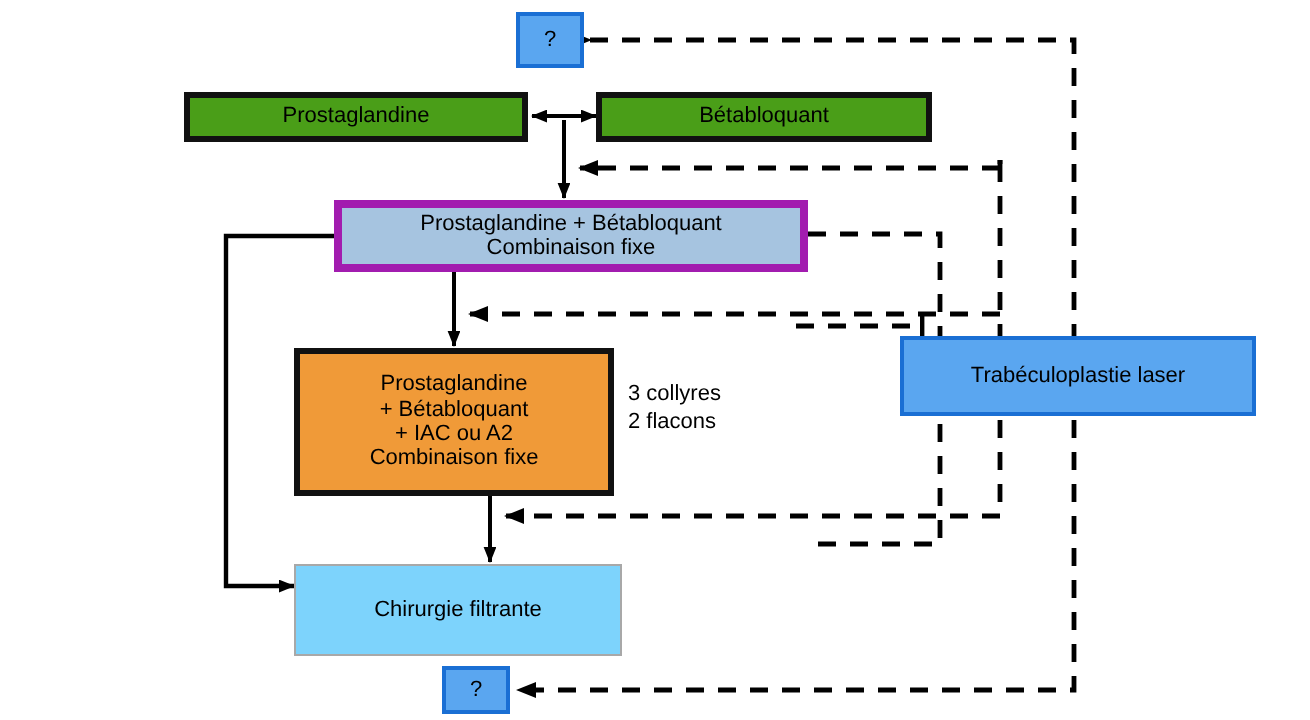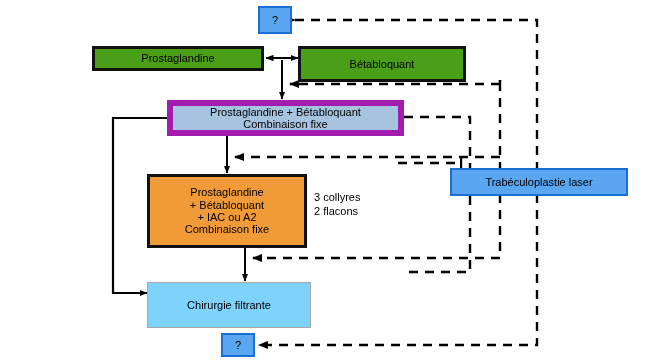--- a/index.html
+++ b/index.html
@@ -33,21 +33,21 @@
     color: #000000;
     z-index: 5;
   }
   .node-green {
     background: #4a9e18;
     border: 3px solid #111111;
     font-size: 11px;
   }
   .node-blue-combo {
     background: #a6c4e0;
-    border: 6px solid #a21caf;
+    border: 4px solid #a21caf;
     font-size: 11px;
   }
   .node-orange {
     background: #f09a38;
     border: 3px solid #111111;
     font-size: 11px;
   }
   .node-red {
     background: #7dd3fc;
     border: 1px solid #a8a8a8;
@@ -153,21 +153,21 @@
   </svg>
 
   <div class="node node-q" style="left:258px; top:6px; width:34px; height:28px;">
     <span>?</span>
   </div>
 
   <div class="node node-green" style="left:92px; top:46px; width:172px; height:25px;">
     <span>Prostaglandine</span>
   </div>
 
-  <div class="node node-green" style="left:298px; top:46px; width:168px; height:36px;">
+  <div class="node node-green" style="left:298px; top:46px; width:168px; height:25px;">
     <span>Bétabloquant</span>
   </div>
 
   <div class="node node-blue-combo" style="left:167px; top:100px; width:237px; height:36px;">
     <span class="multiline">Prostaglandine + Bétabloquant
 Combinaison fixe</span>
   </div>
 
   <div class="node node-orange" style="left:147px; top:174px; width:160px; height:74px;">
     <span class="multiline">Prostaglandine
@@ -182,17 +182,17 @@
   </div>
 
   <div class="node node-red" style="left:147px; top:282px; width:164px; height:46px;">
     <span>Chirurgie filtrante</span>
   </div>
 
   <div class="node node-q" style="left:221px; top:333px; width:34px; height:24px;">
     <span>?</span>
   </div>
 
-  <div class="node node-laser" style="left:450px; top:168px; width:178px; height:28px;">
+  <div class="node node-laser" style="left:450px; top:168px; width:178px; height:40px;">
     <span>Trabéculoplastie laser</span>
   </div>
 
 </div>
 
 </body></html>

